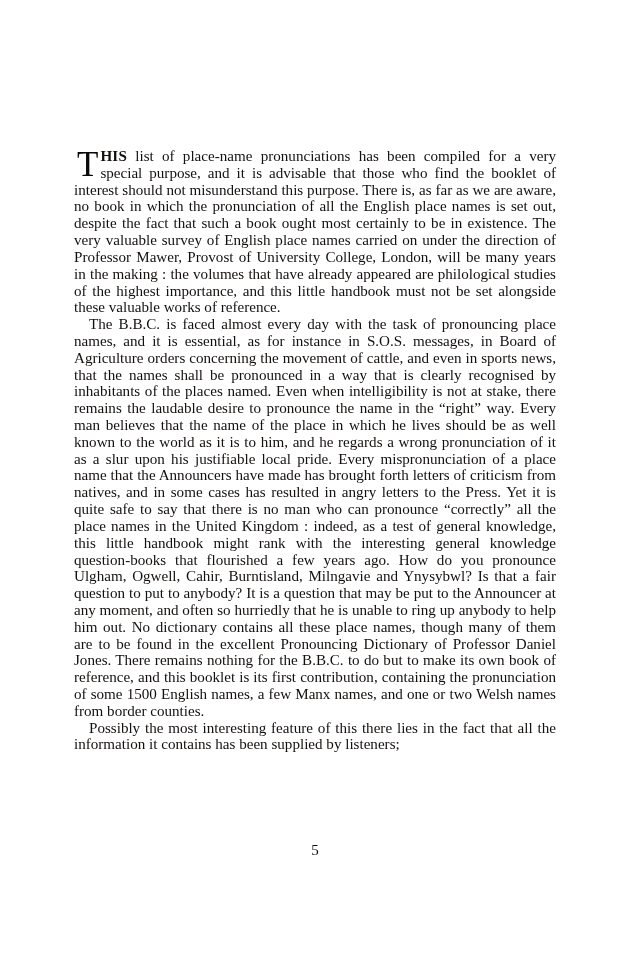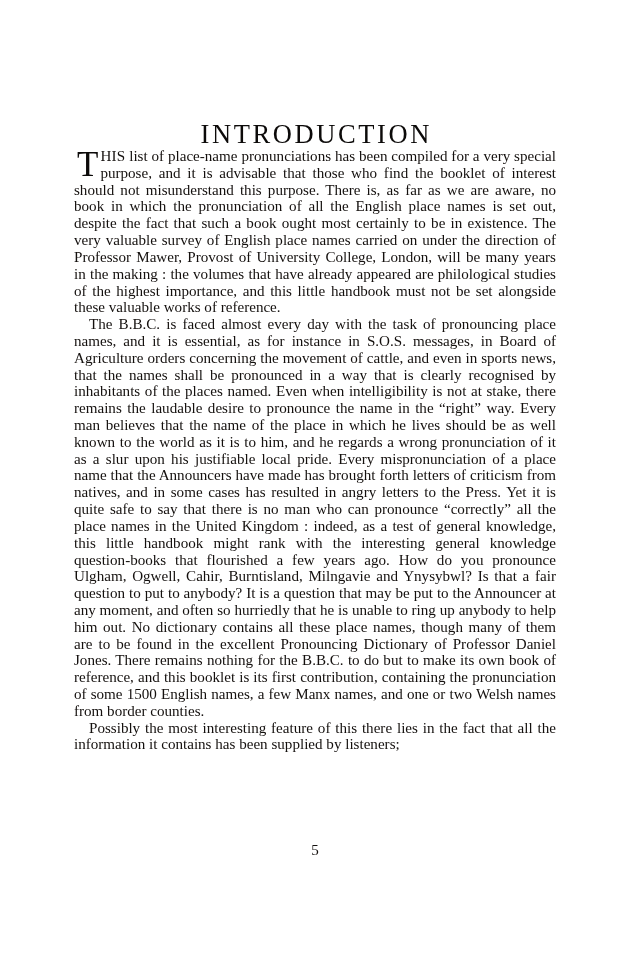--- a/index.html
+++ b/index.html
@@ -69,40 +69,40 @@
     font-size: 35px;
     line-height: 29px;
     padding: 2px 1px 0 3px;
     margin: 0 1px 0 0;
     font-weight: 400;
     color: #0c0a09;
   }
   .smallcaps {
     font-variant: small-caps;
     letter-spacing: 0.2px;
+    font-weight: bold;
   }
 
   
   .folio {
     position: absolute;
     left: 0;
     top: 843px;
     width: 630px;
     text-align: center;
     font-size: 15.1px;
     line-height: 1;
     color: #14100e;
   }
 </style>
 </head>
 <body>
 
 <div class="page">
 
-  <h1 class="page-title">INTRODUCTION</h1>
 
   <div class="textblock">
 
     <p class="para opening"><span class="dropcap">T</span><span class="smallcaps">HIS</span><span> list of place-name pronunciations has been compiled for a very special purpose, and it is advisable that those who find the booklet of interest should not misunderstand this purpose.  There is, as far as we are aware, no book in which the pronunciation of all the English place names is set out, despite the fact that such a book ought most certainly to be in existence.  The very valuable survey of English place names carried on under the direction of Professor Mawer, Provost of University College, London, will be many years in the making : the volumes that have already appeared are philological studies of the highest importance, and this little handbook must not be set alongside these valuable works of reference.</span></p>
 
     <p class="para indent">The B.B.C. is faced almost every day with the task of pronouncing place names, and it is essential, as for instance in S.O.S. messages, in Board of Agriculture orders concerning the movement of cattle, and even in sports news, that the names shall be pronounced in a way that is clearly recognised by inhabitants of the places named.  Even when intelligibility is not at stake, there remains the laudable desire to pronounce the name in the “right” way.  Every man believes that the name of the place in which he lives should be as well known to the world as it is to him, and he regards a wrong pronunciation of it as a slur upon his justifiable local pride.  Every mispronunciation of a place name that the Announcers have made has brought forth letters of criticism from natives, and in some cases has resulted in angry letters to the Press.  Yet it is quite safe to say that there is no man who can pronounce “correctly” all the place names in the United Kingdom : indeed, as a test of general knowledge, this little handbook might rank with the interesting general knowledge question-books that flourished a few years ago.  How do you pronounce Ulgham, Ogwell, Cahir, Burntisland, Milngavie and Ynysybwl?  Is that a fair question to put to anybody?  It is a question that may be put to the Announcer at any moment, and often so hurriedly that he is unable to ring up anybody to help him out.  No dictionary contains all these place names, though many of them are to be found in the excellent Pronouncing Dictionary of Professor Daniel Jones.  There remains nothing for the B.B.C. to do but to make its own book of reference, and this booklet is its first contribution, containing the pronunciation of some 1500 English names, a few Manx names, and one or two Welsh names from border counties.</p>
 
     <p class="para indent">Possibly the most interesting feature of this there lies in the fact that all the information it contains has been supplied by listeners;</p>
 
   </div>

